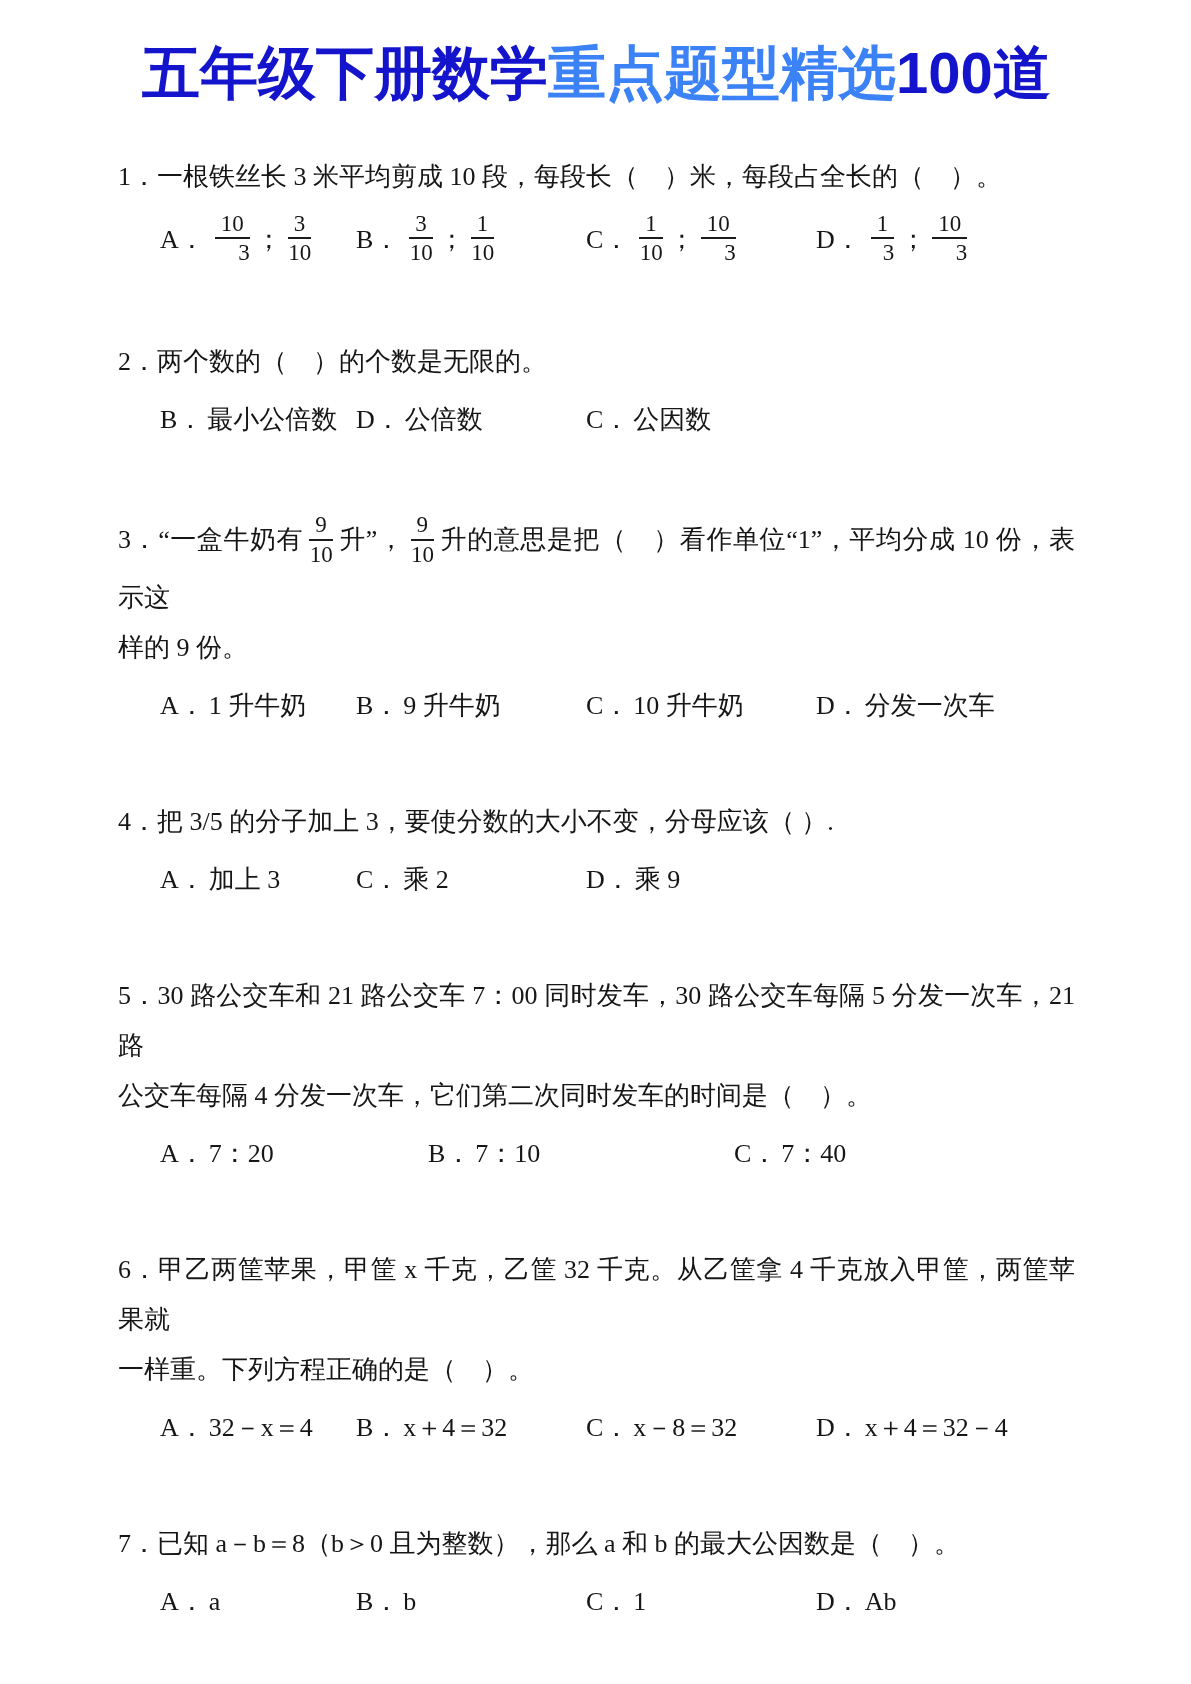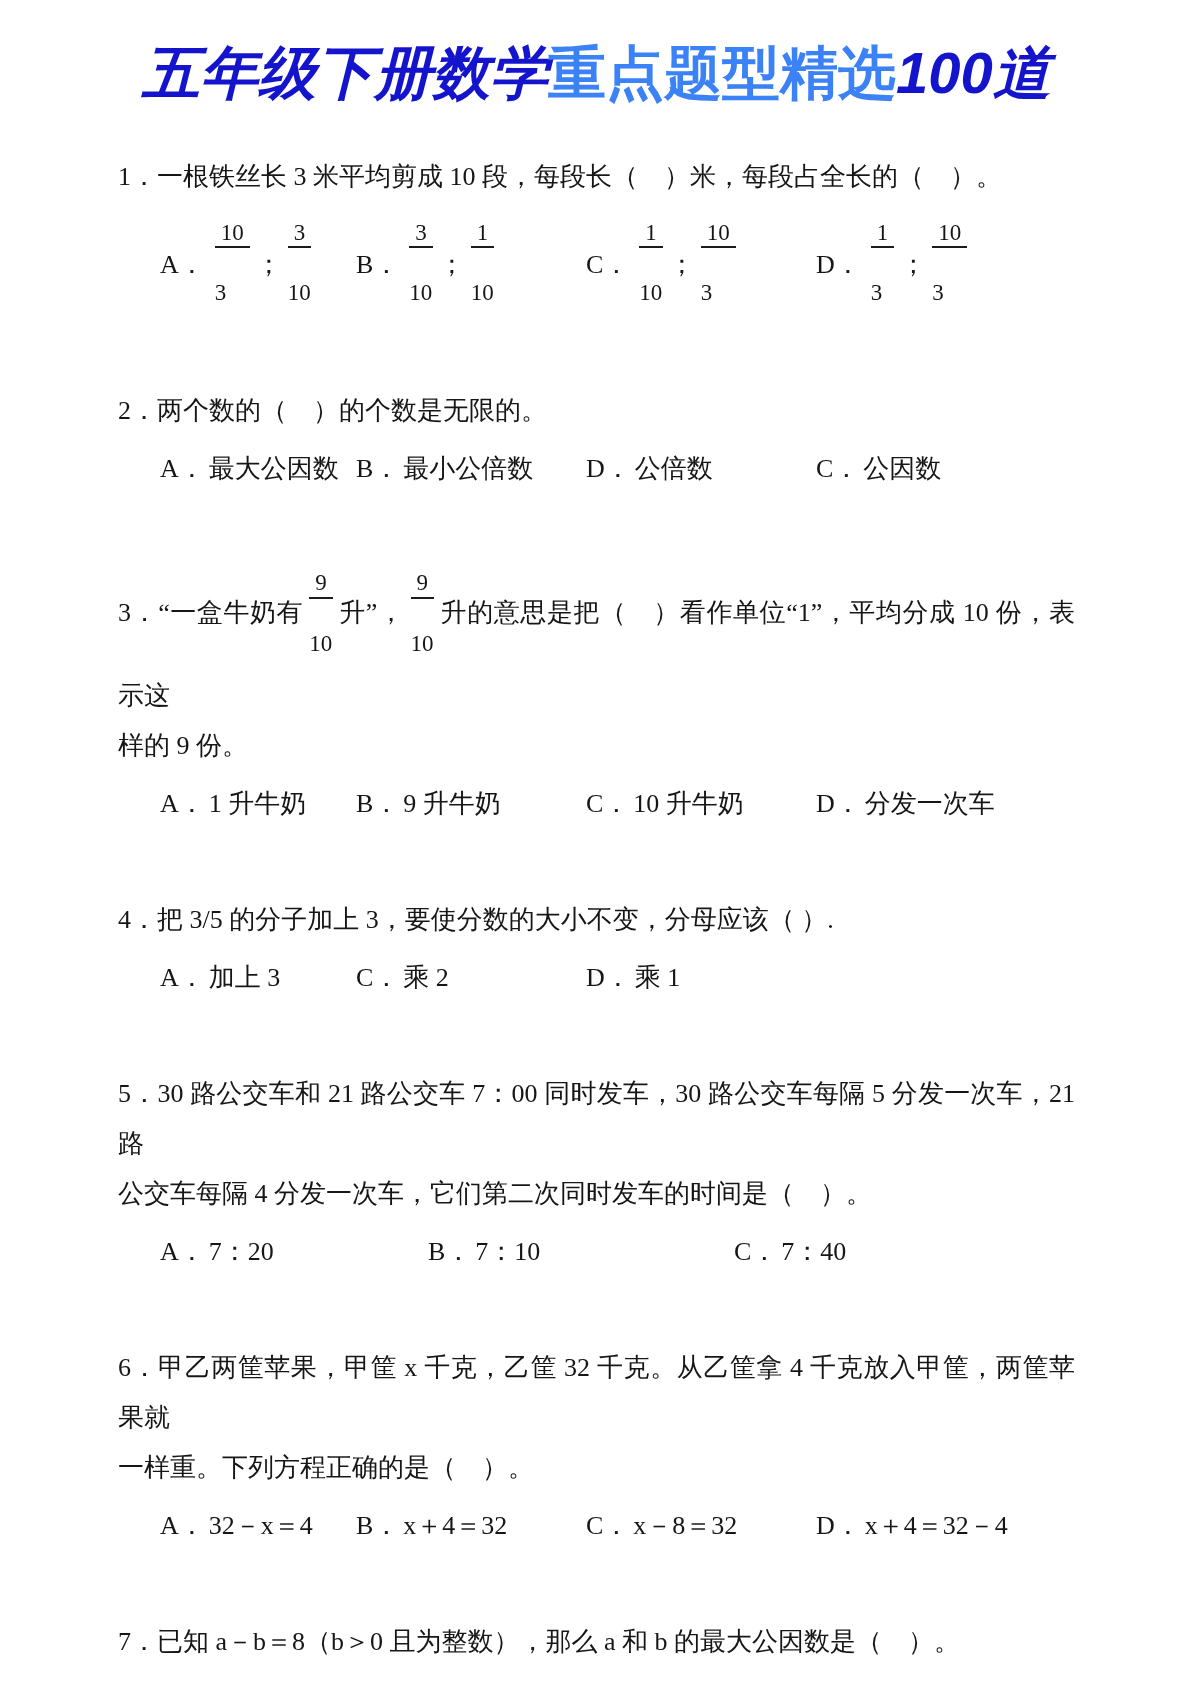--- a/index.html
+++ b/index.html
@@ -2,37 +2,37 @@
 <html><head>
 <meta charset="utf-8">
 <style>
   * { margin:0; padding:0; box-sizing:border-box; }
   html,body { background:#ffffff; }
   body { font-family:"Liberation Serif", serif; color:#161616; }
   .page { width:1191px; min-height:1684px; background:#fff; padding:38px 116px 30px 118px; overflow:hidden; }
 
   .title { text-align:center; font-family:"Liberation Sans", sans-serif; font-weight:bold;
            font-size:58px; line-height:1.2; white-space:nowrap; margin-bottom:44px; }
-  .t-blue { color:#1414cc;font-style:italic; }
+  .t-blue { color:#1414cc; }
   .t-red  { color:#3b82f6; }
 
   .question { margin-bottom:66px; }
   .question:last-child { margin-bottom:0; }
   .q-text { font-size:26px; line-height:50px; text-align:justify; }
 
   .options { display:grid; grid-template-columns:196px 230px 230px auto;
              padding-left:42px; font-size:26px; line-height:50px; margin-top:8px; }
   .options.cols3 { grid-template-columns:268px 306px auto; }
   .opt { white-space:nowrap; }
   .opt-frac { display:flex; align-items:center; }
   .olabel { margin-right:4px; }
 
-  .frac { display:inline-flex; flex-direction:column; align-items:flex-start;
-          vertical-align:middle; margin:12px 6px; line-height:1.12; font-size:23px;
-          position:relative; top:-2px;gap:31px; }
+  .frac { display:inline-flex; flex-direction:column; align-items:flex-end;
+          vertical-align:middle; margin:3px 6px; line-height:1.12; font-size:23px;
+          position:relative; top:-2px; }
   .fnum { display:block; padding:0 6px 1px; border-bottom:2px solid #1c1c1c; }
   .fden { display:block; padding-top:1px; }
 </style>
 </head>
 <body>
 
 <div class="page">
 
   <h1 class="title"><span class="t-blue">五年级下册数学</span><span class="t-red">重点题型精选</span><span class="t-blue">100道</span></h1>
 
@@ -86,21 +86,20 @@
             <span class="fnum">10</span>
             <span class="fden">3</span>
           </span>
       </div>
     </div>
   </div>
 
   <div class="question">
     <div class="q-text">2．两个数的（　）的个数是无限的。</div>
     <div class="options">
-      <div class="opt"><span class="olabel">A．</span><span>最大公因数</span></div>
       <div class="opt"><span class="olabel">B．</span><span>最小公倍数</span></div>
       <div class="opt"><span class="olabel">D．</span><span>公倍数</span></div>
       <div class="opt"><span class="olabel">C．</span><span>公因数</span></div>
     </div>
   </div>
 
   <div class="question">
     <div class="q-text">
       <span>3．</span><span>“一盒牛奶有</span><span class="frac">
           <span class="fnum">9</span>
@@ -117,21 +116,21 @@
       <div class="opt"><span class="olabel">C．</span><span>10 升牛奶</span></div>
       <div class="opt"><span class="olabel">D．</span><span>分发一次车</span></div>
     </div>
   </div>
 
   <div class="question">
     <div class="q-text">4．把 3/5 的分子加上 3，要使分数的大小不变，分母应该（ ）.</div>
     <div class="options">
       <div class="opt"><span class="olabel">A．</span><span>加上 3</span></div>
       <div class="opt"><span class="olabel">C．</span><span>乘 2</span></div>
-      <div class="opt"><span class="olabel">D．</span><span>乘 1</span></div>
+      <div class="opt"><span class="olabel">D．</span><span>乘 9</span></div>
     </div>
   </div>
 
   <div class="question">
     <div class="q-text">5．30 路公交车和 21 路公交车 7：00 同时发车，30 路公交车每隔 5 分发一次车，21 路</div>
     <div class="q-text">公交车每隔 4 分发一次车，它们第二次同时发车的时间是（　）。</div>
     <div class="options cols3">
       <div class="opt"><span class="olabel">A．</span><span>7：20</span></div>
       <div class="opt"><span class="olabel">B．</span><span>7：10</span></div>
       <div class="opt"><span class="olabel">C．</span><span>7：40</span></div>

